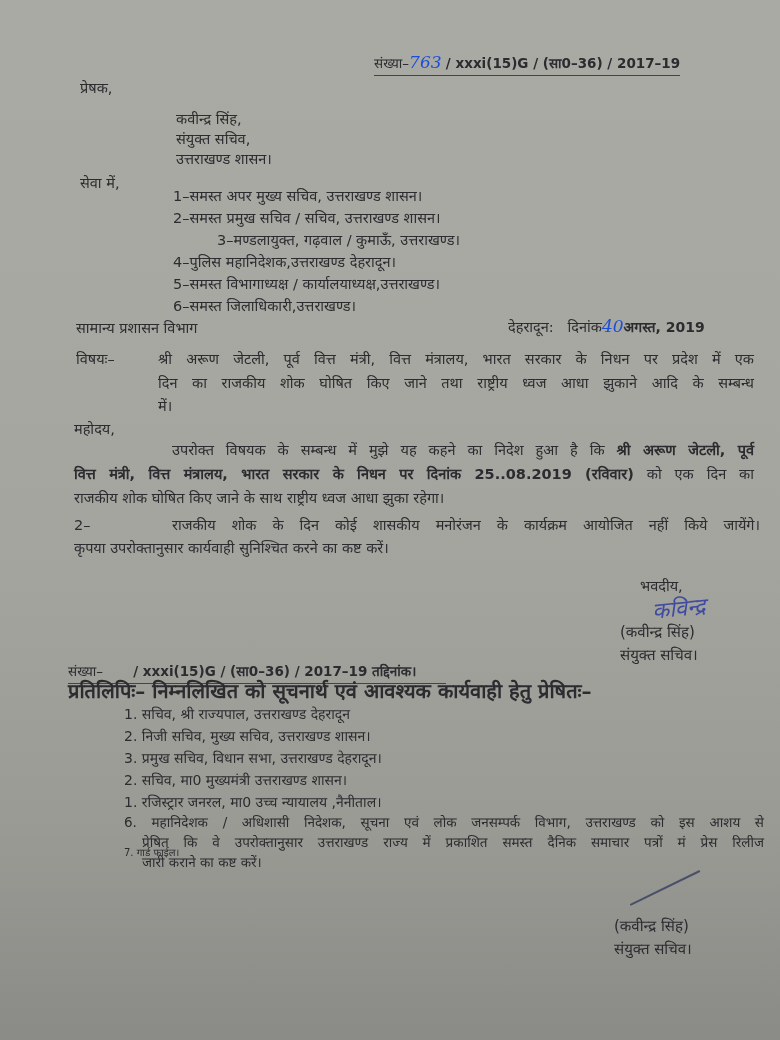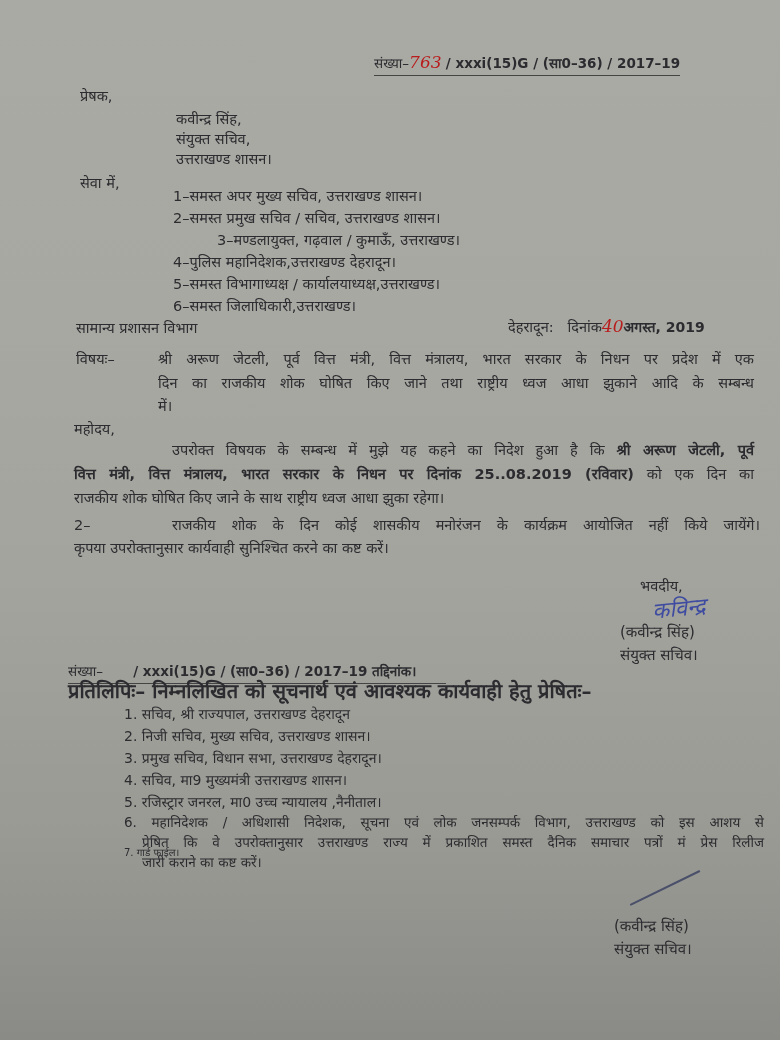--- a/index.html
+++ b/index.html
@@ -7,21 +7,21 @@
     width: 780px; height: 1040px; overflow: hidden;
     background: linear-gradient(180deg, #a9aaa4 0%, #a7a8a2 30%, #a3a49e 55%, #999a94 80%, #8a8b86 100%);
     font-family: "DejaVu Sans", sans-serif;
     color: #2c2c30;
     position: relative;
   }
   .page { position: absolute; inset: 0; }
   .abs { position: absolute; white-space: nowrap; }
   .t { font-size: 14.5px; line-height: 20px; }
   .b { font-weight: bold; }
-  .ink { color: #b91c1c; font-family: "DejaVu Serif", serif; font-style: italic; }
+  .ink { color: #1d4ed8; font-family: "DejaVu Serif", serif; font-style: italic; }
   .ref-line { border-bottom: 1.5px solid #444; padding-bottom: 2px; }
   .just { white-space: normal; text-align: justify; text-align-last: justify; }
   .sig-ink {
     font-family: "DejaVu Serif", serif; font-style: italic; color: #3e4ba0;
     font-size: 22px; transform: rotate(-6deg);
   }
   .sig-stroke {
     position: absolute; height: 2px; background: #4a4f6a; border-radius: 2px;
     transform-origin: left center;
   }
@@ -30,21 +30,21 @@
 </style>
 </head>
 <body>
 
 <div class="page">
 
   <div class="abs t ref-line" style="left:374px; top:52px; font-size:13.5px;">
     <span>संख्या–</span><span class="ink" style="font-size:17px;">763</span>&nbsp;<span class="b">/ xxxi(15)G / (सा0–36) / 2017–19</span>
   </div>
 
-  <div class="abs t" style="left:80px; top:86px;">प्रेषक,</div>
+  <div class="abs t" style="left:80px; top:78px;">प्रेषक,</div>
   <div class="abs t" style="left:176px; top:109px;">कवीन्द्र सिंह,</div>
   <div class="abs t" style="left:176px; top:129px;">संयुक्त सचिव,</div>
   <div class="abs t" style="left:176px; top:149px;">उत्तराखण्ड शासन।</div>
 
   <div class="abs t" style="left:80px; top:173px;">सेवा में,</div>
   <div class="abs t" style="left:173px; top:186px;">1–समस्त अपर मुख्य सचिव, उत्तराखण्ड शासन।</div>
   <div class="abs t" style="left:173px; top:208px;">2–समस्त प्रमुख सचिव / सचिव, उत्तराखण्ड शासन।</div>
   <div class="abs t" style="left:173px; top:230px;margin-left:44px;">3–मण्डलायुक्त, गढ़वाल / कुमाऊँ, उत्तराखण्ड।</div>
   <div class="abs t" style="left:173px; top:252px;">4–पुलिस महानिदेशक,उत्तराखण्ड देहरादून।</div>
   <div class="abs t" style="left:173px; top:274px;">5–समस्त विभागाध्यक्ष / कार्यालयाध्यक्ष,उत्तराखण्ड।</div>
@@ -82,22 +82,22 @@
 
   <div class="abs t ref-line" style="left:68px; top:661px; width:378px; font-size:13.5px;">
     <span>संख्या–</span>&nbsp;&nbsp;&nbsp;&nbsp;&nbsp;&nbsp;&nbsp;<span class="b">/ xxxi(15)G / (सा0–36) / 2017–19 तद्दिनांक।</span>
   </div>
   <div class="abs t b" style="left:68px; top:681px; font-size:20px;">प्रतिलिपिः– निम्नलिखित को सूचनार्थ एवं आवश्यक कार्यवाही हेतु प्रेषितः–</div>
 
   <ul class="cc-list abs" style="left:124px; top:703px;">
     <li>1.  सचिव, श्री राज्यपाल, उत्तराखण्ड देहरादून</li>
     <li>2. निजी सचिव, मुख्य सचिव, उत्तराखण्ड शासन।</li>
     <li>3. प्रमुख सचिव, विधान सभा, उत्तराखण्ड देहरादून।</li>
-    <li>4. सचिव, मा9 मुख्यमंत्री उत्तराखण्ड शासन।</li>
-    <li>5. रजिस्ट्रार जनरल, मा0 उच्च न्यायालय ,नैनीताल।</li>
+    <li>2. सचिव, मा0 मुख्यमंत्री उत्तराखण्ड शासन।</li>
+    <li>1. रजिस्ट्रार जनरल, मा0 उच्च न्यायालय ,नैनीताल।</li>
   </ul>
 
   <div class="abs t just" style="left:124px; top:812px; width:640px; font-size:13.5px;">6. महानिदेशक / अधिशासी निदेशक, सूचना एवं लोक जनसम्पर्क विभाग, उत्तराखण्ड को इस आशय से</div>
   <div class="abs t just" style="left:142px; top:832px; width:622px; font-size:13.5px;">प्रेषित कि वे उपरोक्तानुसार उत्तराखण्ड राज्य में प्रकाशित समस्त दैनिक समाचार पत्रों मं प्रेस रिलीज</div>
   <div class="abs t" style="left:142px; top:852px; font-size:13.5px;">जारी कराने का कष्ट करें।</div>
   <div class="abs t" style="left:124px; top:843px; font-size:10px;">7. गार्ड फाईल।</div>
 
   <div class="sig-stroke" style="left:630px; top:904px; width:78px; transform:rotate(-26deg);"></div>
 
   <div class="abs t" style="left:614px; top:916px; font-size:15px;">(कवीन्द्र सिंह)</div>

